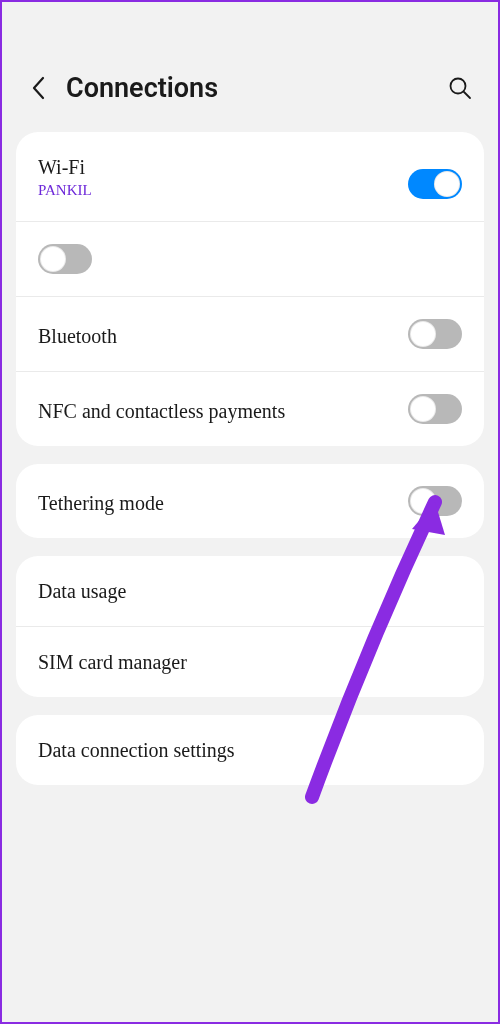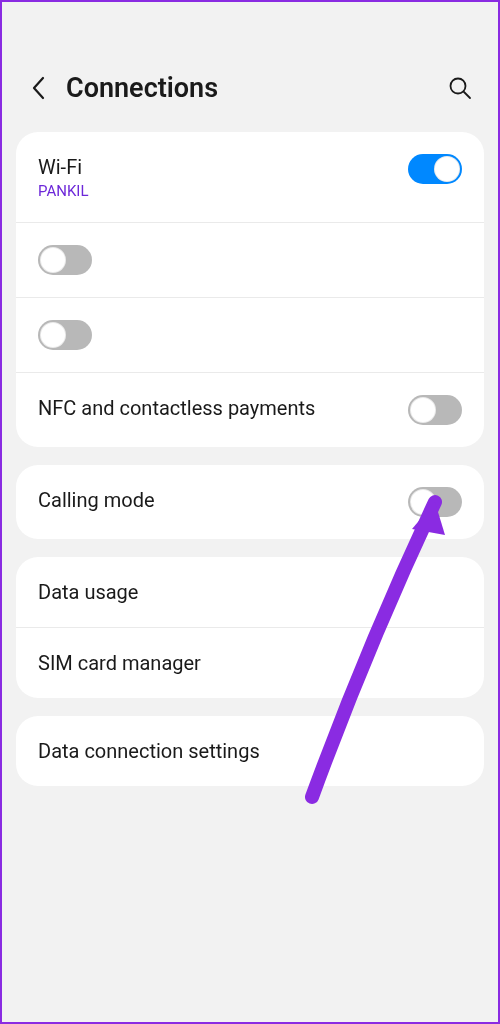--- a/index.html
+++ b/index.html
@@ -48,24 +48,25 @@
     }
     .search-icon svg { width: 24px; height: 24px; }
     .card {
       background: #ffffff;
       border-radius: 22px;
       margin-bottom: 18px;
       overflow: hidden;
     }
     .row {
       display: flex;
-      align-items: flex-start;
+      align-items: flex-end;
       padding: 22px 22px;
       border-bottom: 1px solid #eaeaea;
       cursor: pointer;
+      font-family: Liberation Serif, serif;
     }
     .row:last-child { border-bottom: none; }
     .row-text {
       flex: 1;
       display: flex;
       flex-direction: column;
     }
     .row-label {
       font-size: 20px;
       color: #1a1a1a;
@@ -138,38 +139,41 @@
       <div class="toggle on">
           <div class="toggle-knob"></div>
         </div>
     </div>
     <div class="row">
       <div class="toggle off">
           <div class="toggle-knob"></div>
         </div>
     </div>
     <div class="row">
+      <div class="row-text">
+        <span class="row-label">Bluetooth</span>
+      </div>
       <div class="toggle off">
           <div class="toggle-knob"></div>
         </div>
     </div>
     <div class="row">
       <div class="row-text">
         <span class="row-label">NFC and contactless payments</span>
       </div>
       <div class="toggle off">
           <div class="toggle-knob"></div>
         </div>
     </div>
   </div>
 
   <div class="card">
     <div class="row">
       <div class="row-text">
-        <span class="row-label">Calling mode</span>
+        <span class="row-label">Tethering mode</span>
       </div>
       <div class="toggle off">
           <div class="toggle-knob"></div>
         </div>
     </div>
   </div>
 
   <div class="card">
     <div class="row">
       <div class="row-text">

